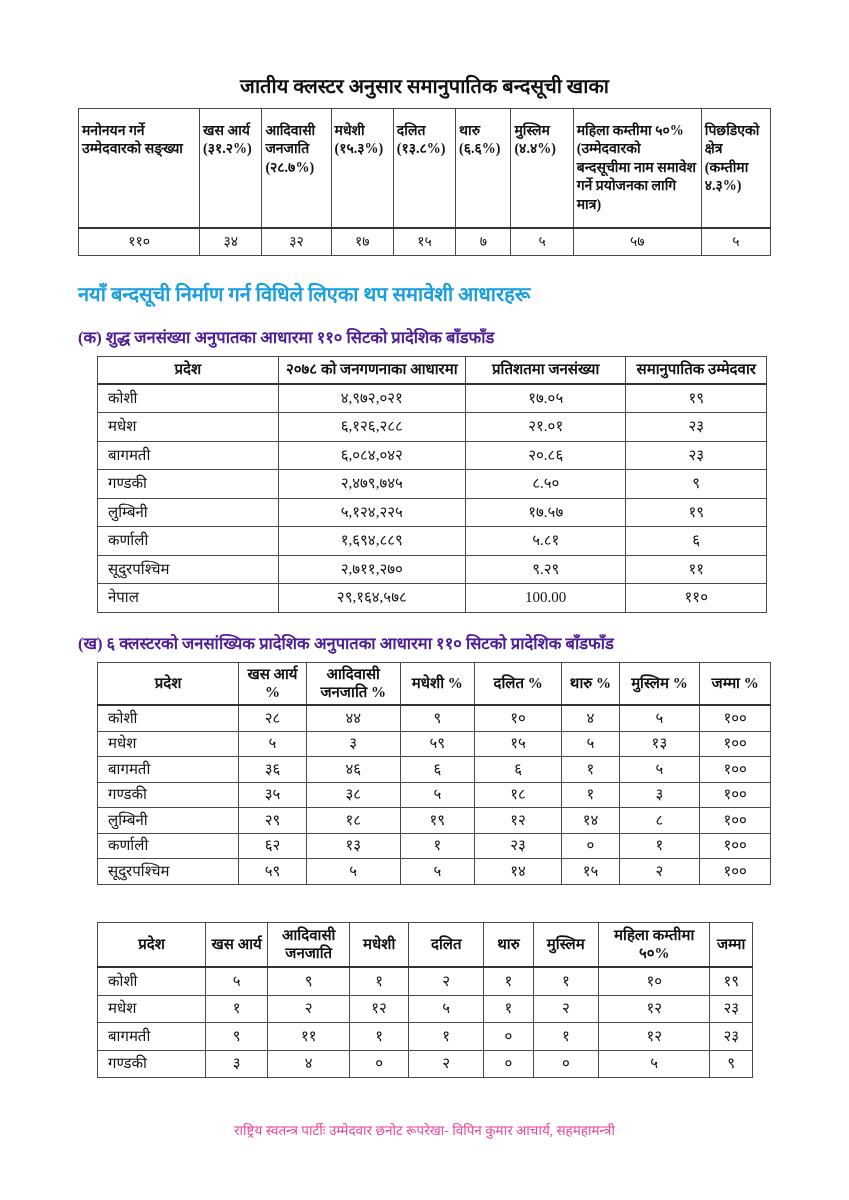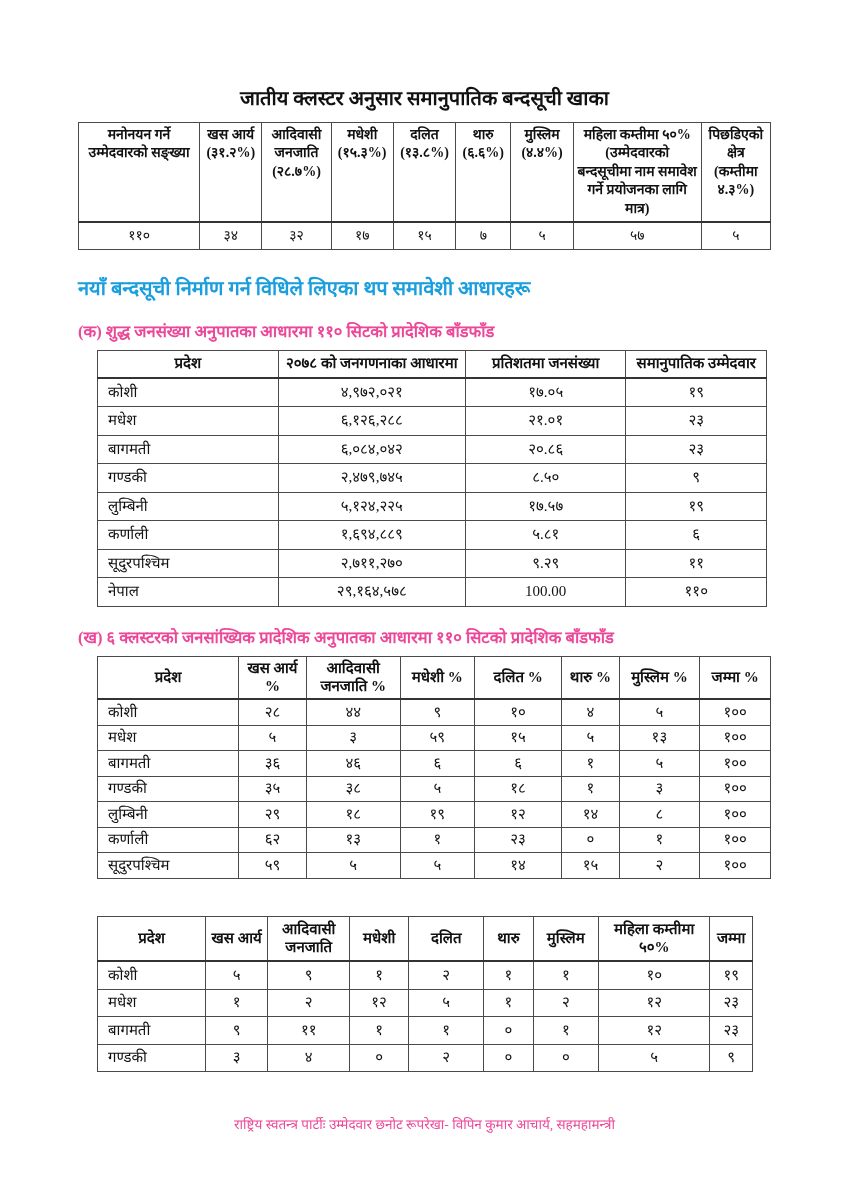--- a/index.html
+++ b/index.html
@@ -3,35 +3,35 @@
 <meta charset="utf-8">
 <style>
   html,body { margin:0; padding:0; }
   body {
     width:849px; height:1200px; background:#ffffff;
     font-family:"Liberation Serif","DejaVu Serif",serif;
     color:#111; -webkit-font-smoothing:antialiased;
   }
   .page { width:849px; height:1200px; box-sizing:border-box; padding-top:74px; overflow:hidden; }
 
-  .doc-title { font-size:20px; font-weight:700; text-align:center; margin:12px; line-height:1.2; }
+  .doc-title { font-size:20px; font-weight:700; text-align:center; margin:0; line-height:1.2; }
   .doc-subtitle { font-size:18px; font-weight:700; text-align:center; margin:3px 0 0 0; line-height:1.2; }
 
   table { border-collapse:collapse; table-layout:fixed; }
   th, td { border:1px solid #4a4a4a; overflow:hidden; }
   thead th { border-bottom:2px solid #333; }
   table { border:1px solid #333; }
 
   
   .t1 { width:693px; margin:10px auto 0 auto; font-size:14px; }
-  .t1 th { font-weight:700; text-align:center; vertical-align:top; padding:3px 3px; line-height:1.32; }
+  .t1 th { font-weight:700; text-align:left; vertical-align:top; padding:13px 3px; line-height:1.32; }
   .t1 td { text-align:center; padding:4px 2px; line-height:1.25; }
 
   .blue-heading { color:#1a9edd; font-size:20px; font-weight:700; margin:26px 0 0 78px; line-height:1.25; }
-  .sec-heading { font-size:16.5px; font-weight:700; margin:21px 0 0 78px; color:#ec4899; line-height:1.25; }
+  .sec-heading { font-size:16.5px; font-weight:700; margin:21px 0 0 78px; color:#4c1d95; line-height:1.25; }
 
   
   .t2 { width:670px; margin:8px 0 0 97px; font-size:15px; }
   .t2 th { font-weight:700; text-align:center; vertical-align:middle; padding:3px 4px; line-height:1.3; }
   .t2 td { text-align:center; padding:4px 4px; line-height:1.3; }
   .t2 tbody td:first-child, .t2 tfoot td:first-child { text-align:left; padding-left:10px; }
   .t2 tfoot td { font-weight:400; }
 
   
   .t3 { width:674px; margin:7px 0 0 97px; font-size:15px; }

